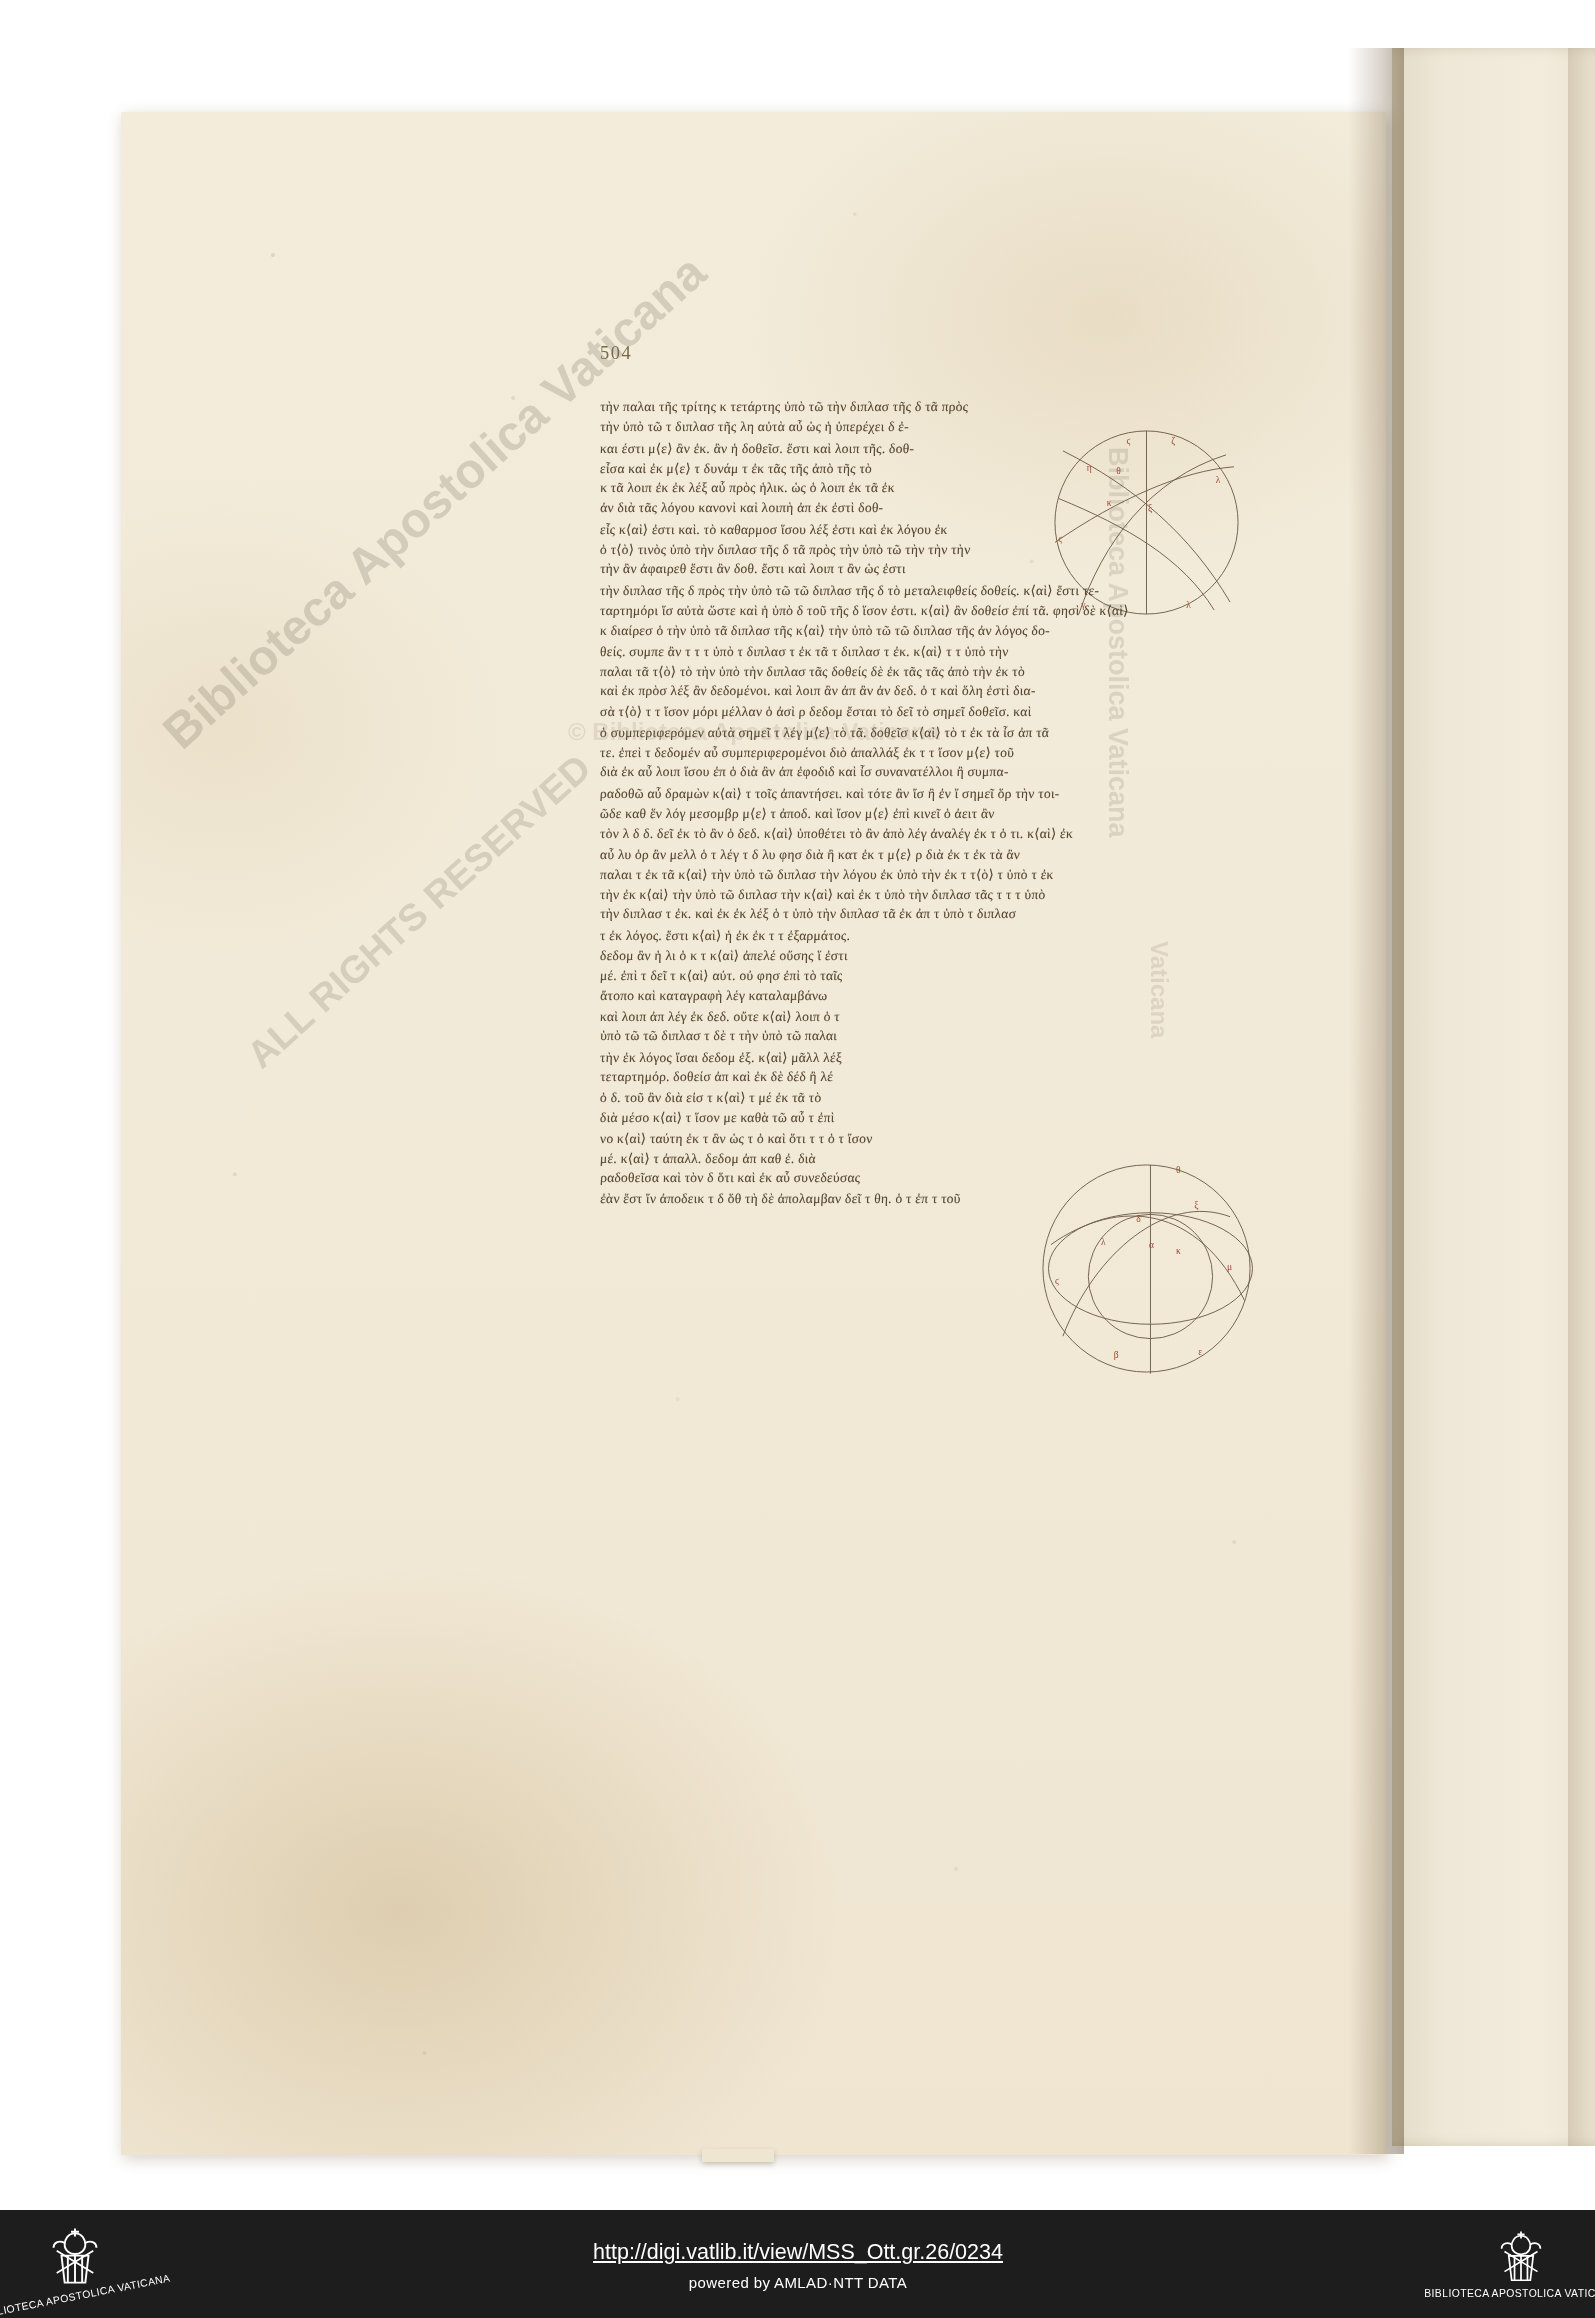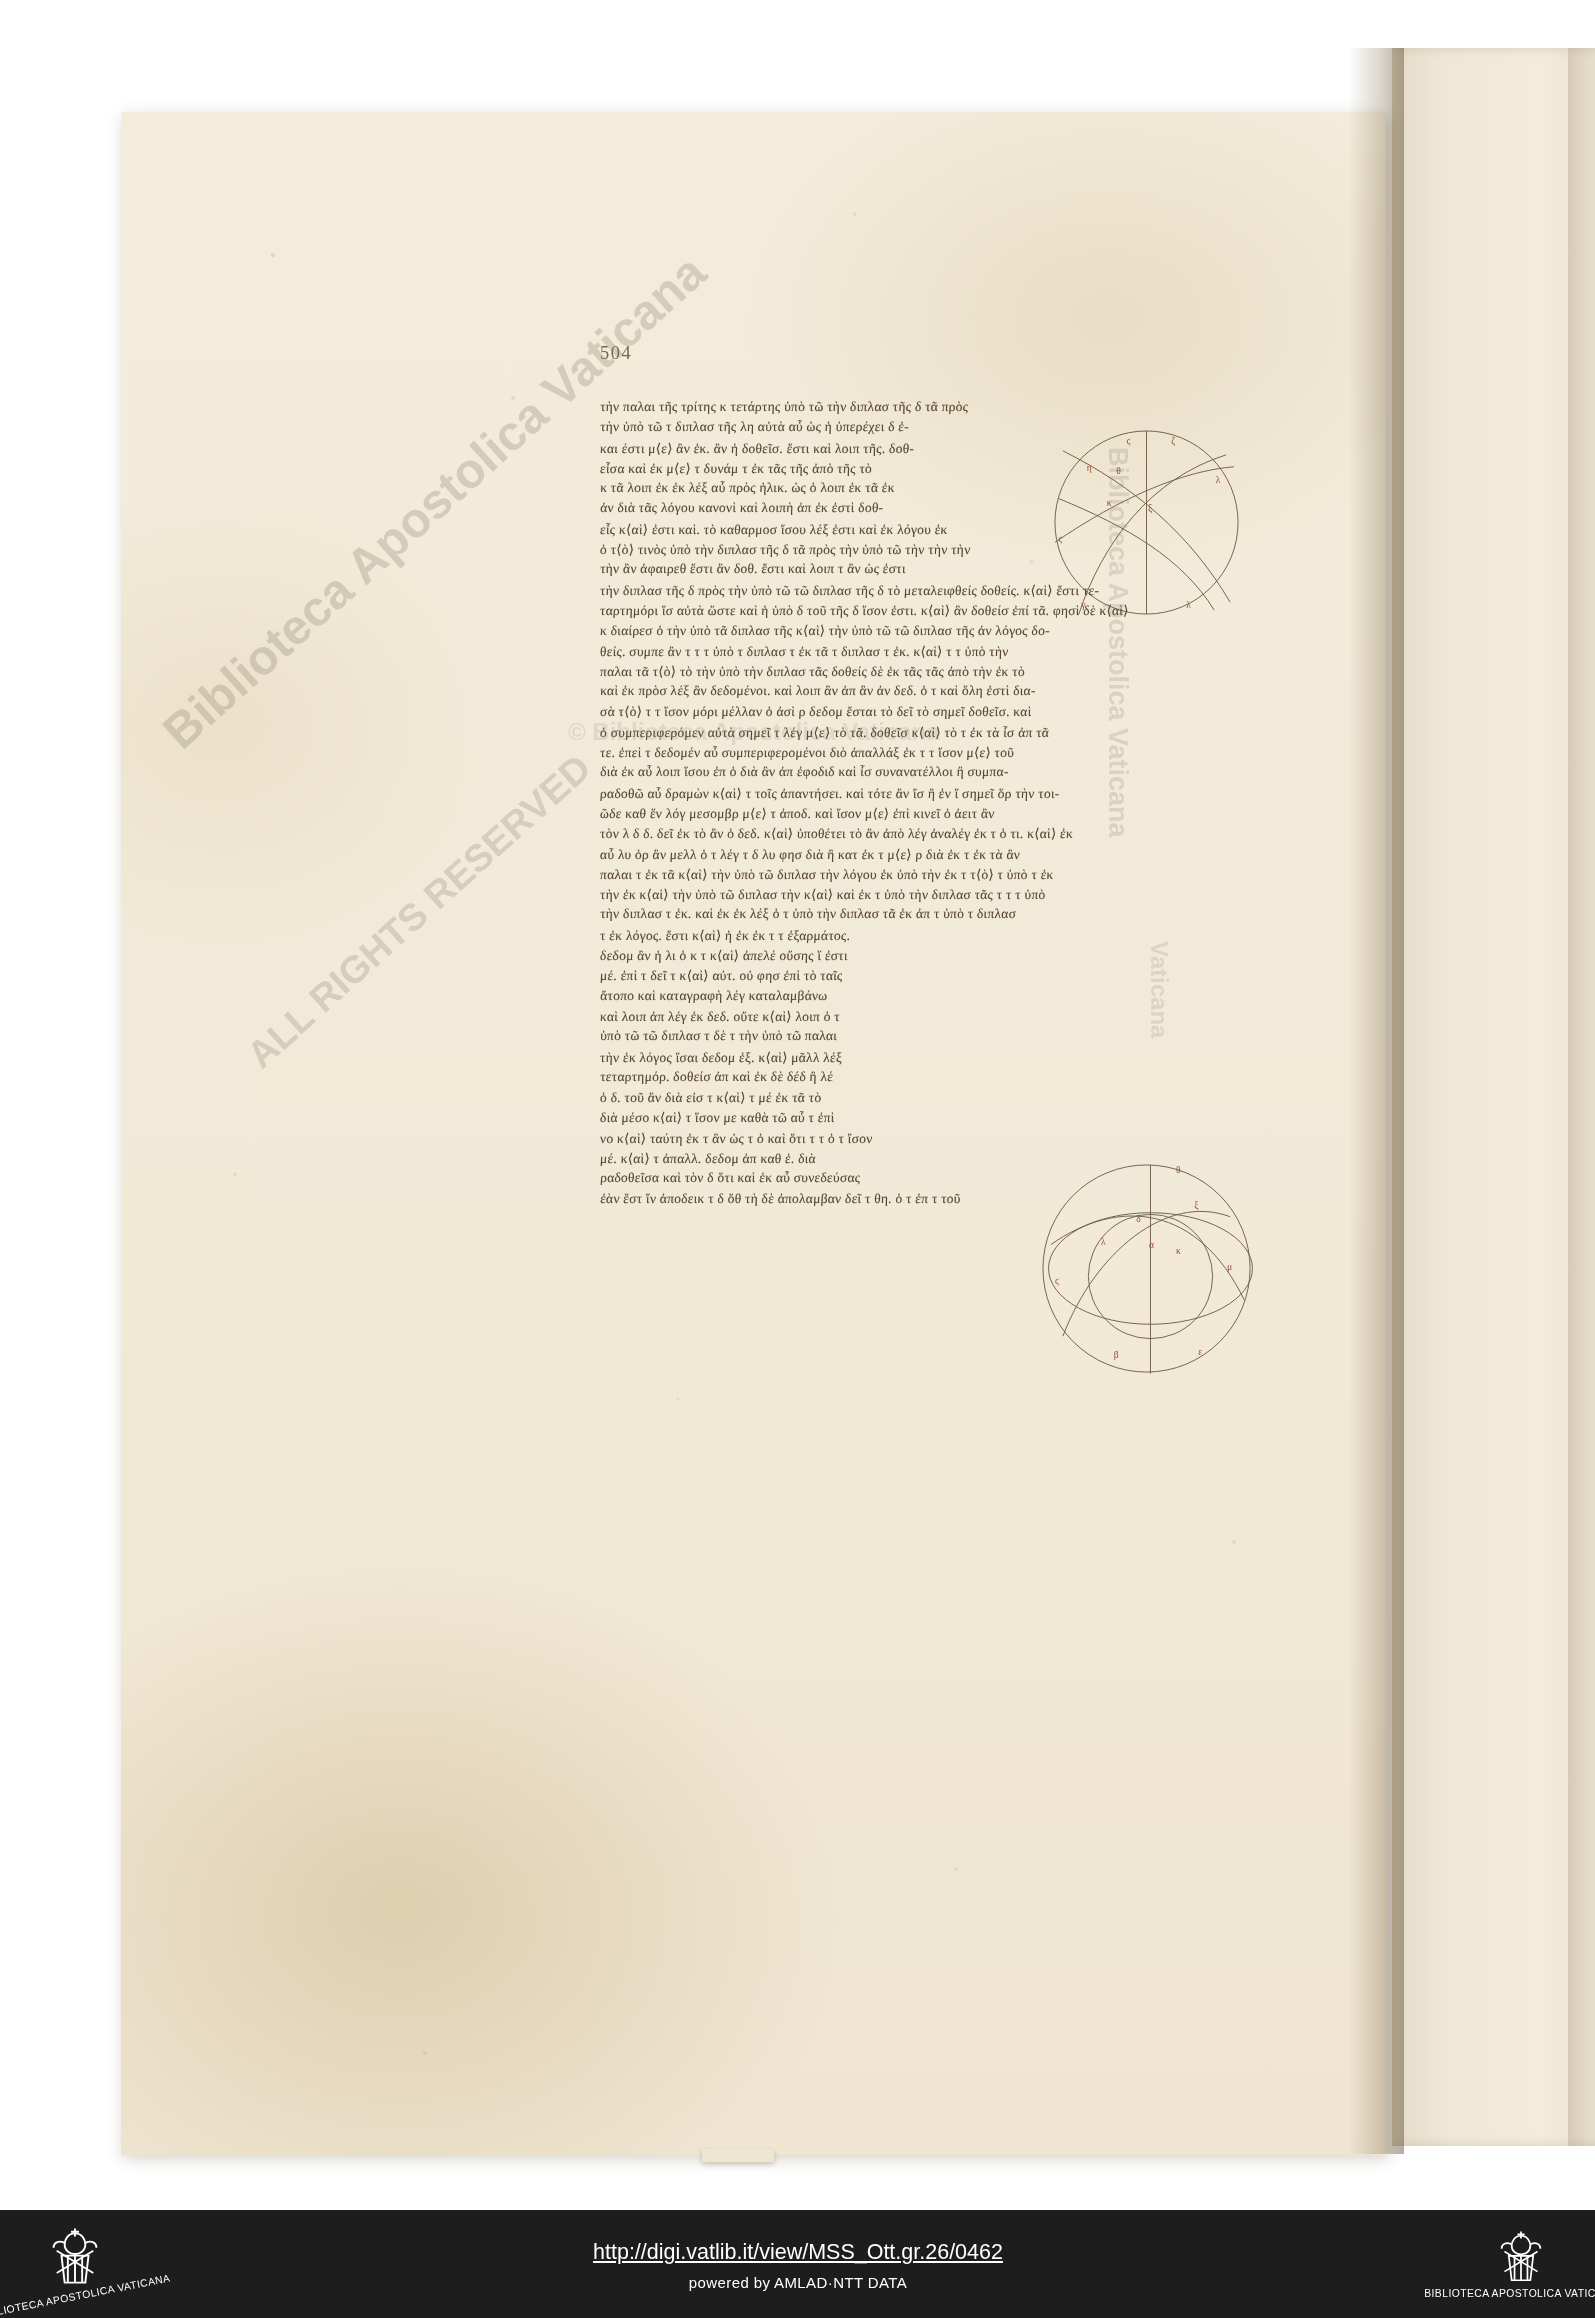--- a/index.html
+++ b/index.html
@@ -351,21 +351,21 @@
       </g>
       <g stroke="#ffffff" stroke-width="2.2">
         <line x1="16" y1="58" x2="62" y2="30"></line>
         <line x1="16" y1="30" x2="62" y2="58"></line>
       </g>
     </svg>
     <div class="emblem-caption">BIBLIOTECA APOSTOLICA VATICANA</div>
   </div>
 
   <div id="footer-center">
-    <div id="footer-url">http://digi.vatlib.it/view/MSS_Ott.gr.26/0462</div>
+    <div id="footer-url">http://digi.vatlib.it/view/MSS_Ott.gr.26/0234</div>
     <div id="footer-powered">powered by AMLAD·NTT DATA</div>
   </div>
 
   <div class="footer-emblem" id="emblem-right">
     <svg width="56" height="56" viewBox="0 0 78 78" xmlns="http://www.w3.org/2000/svg" aria-hidden="true">
       <g stroke="#ffffff" fill="none" stroke-width="2.4">
         <path d="M39 8 C30 8 26 16 26 22 C26 30 33 34 39 34 C45 34 52 30 52 22 C52 16 48 8 39 8 Z"></path>
         <path d="M26 20 C18 16 12 20 12 26"></path>
         <path d="M52 20 C60 16 66 20 66 26"></path>
         <path d="M22 36 L56 36 L52 70 L26 70 Z"></path>

